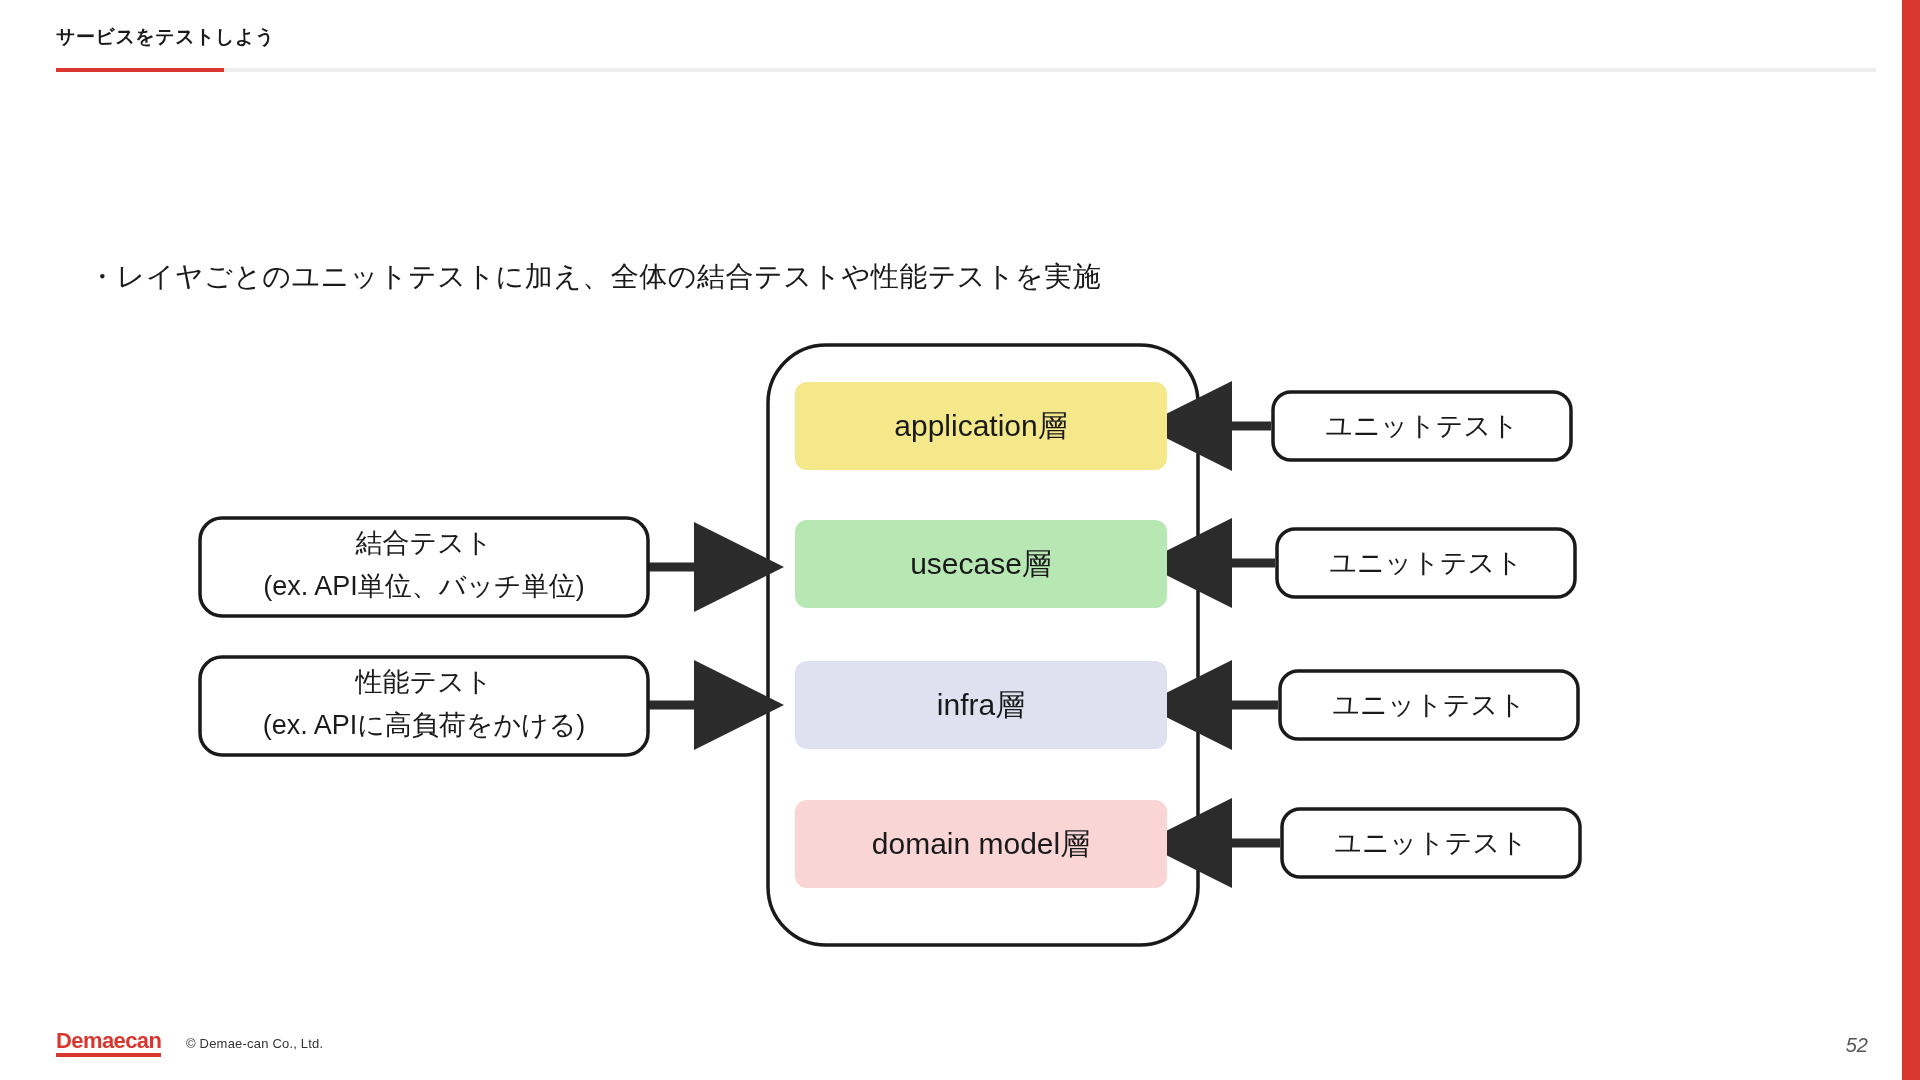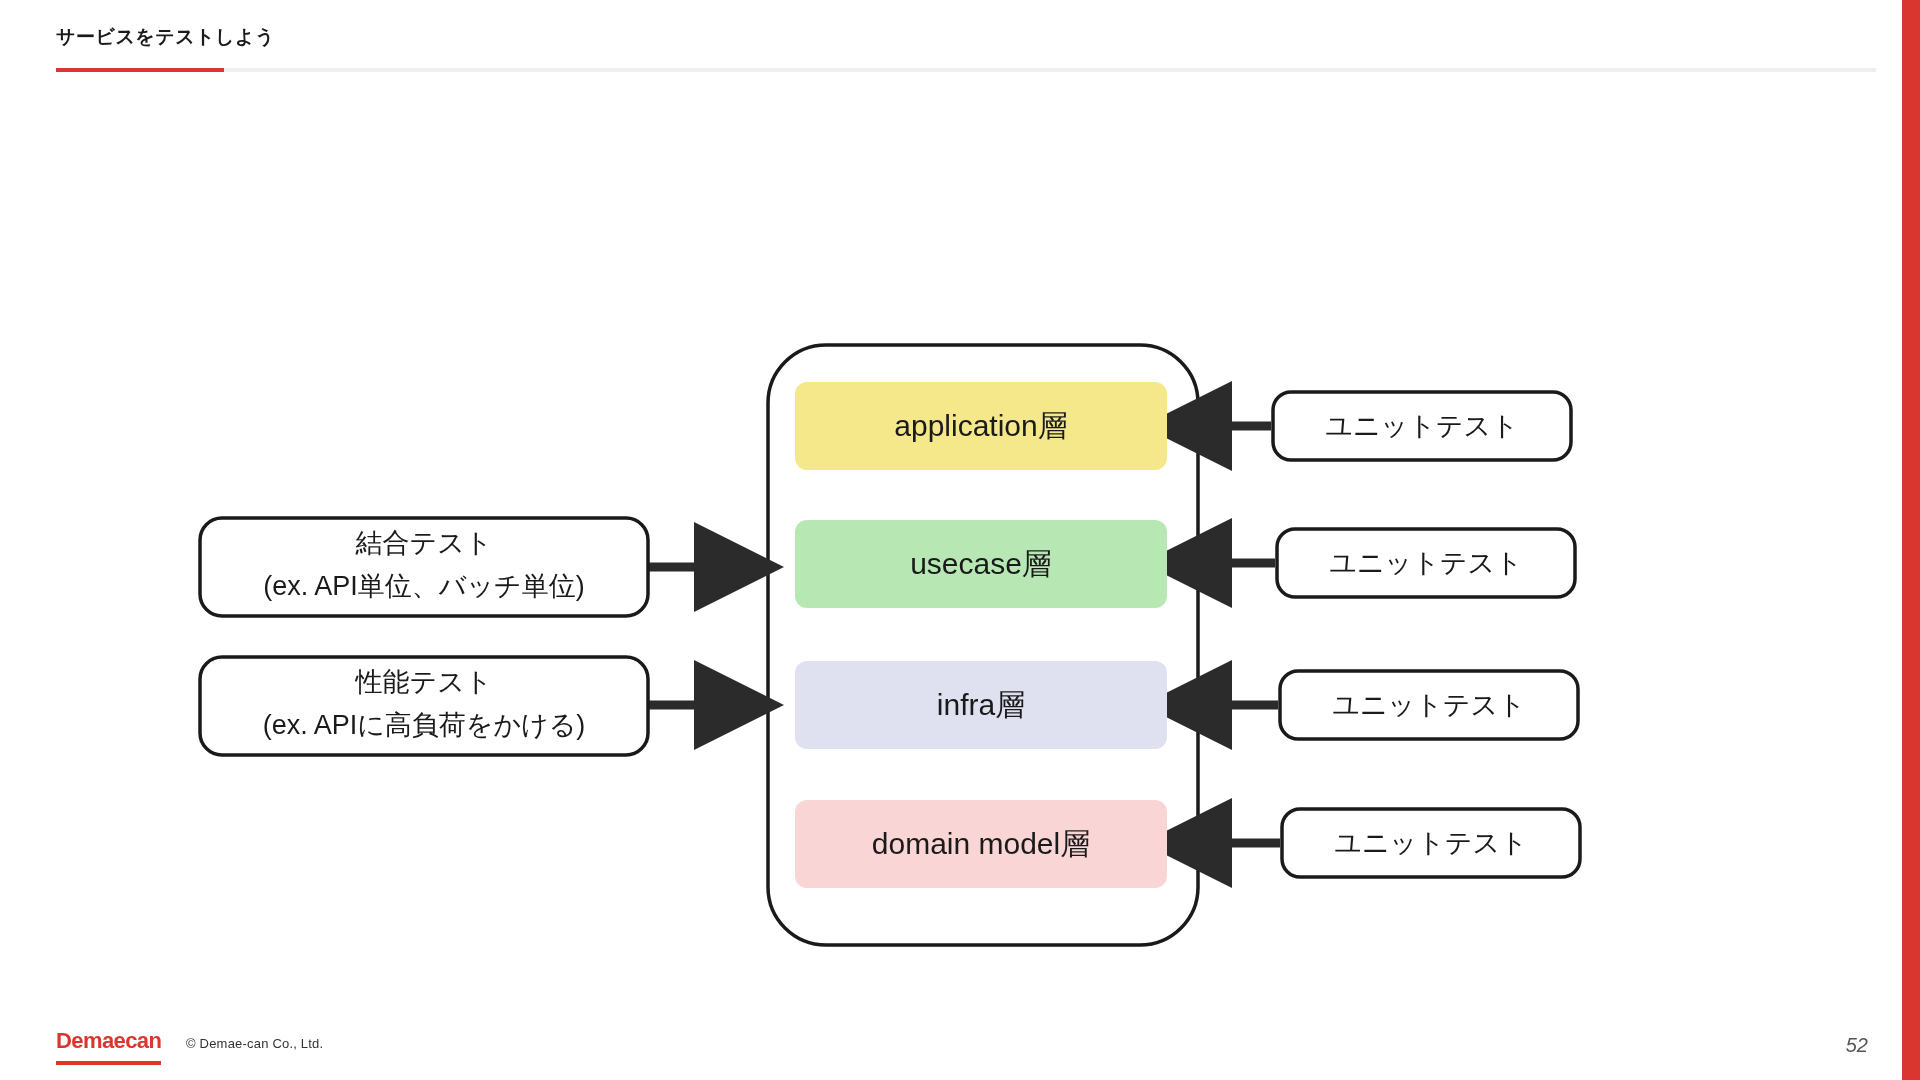--- a/index.html
+++ b/index.html
@@ -92,21 +92,21 @@
 
   
   .logo {
     position: absolute;
     left: 56px; top: 1030px;
     font-size: 22px;
     font-weight: bold;
     color: #d9362f;
     letter-spacing: -0.6px;
     border-bottom: 4px solid #d9362f;
-    padding-bottom: 9px;
+    padding-bottom: 1px;
     line-height: 1;
   }
   .copyright {
     position: absolute;
     left: 186px; top: 1036px;
     font-size: 13px;
     color: #333333;
     letter-spacing: 0.2px;
   }
   .page-no {
@@ -123,20 +123,21 @@
 <div class="slide">
 
   <div class="edge-stripe"></div>
   <div class="edge-stripe-inner"></div>
 
   <div class="kicker">サービスをテストしよう</div>
   <div class="kicker-rule"></div>
   <div class="kicker-rule-accent"></div>
 
 
+  <div class="bullet">・レイヤごとのユニットテストに加え、全体の結合テストや性能テストを実施</div>
 
   <div class="diagram">
     <svg width="1920" height="630" viewBox="0 0 1920 630" xmlns="http://www.w3.org/2000/svg">
       <defs>
         <marker id="arrowR" markerWidth="10" markerHeight="10" refX="8" refY="5" orient="auto" markerUnits="strokeWidth">
           <path d="M0,0 L10,5 L0,10 z" fill="#2b2b2b"></path>
         </marker>
         <marker id="arrowL" markerWidth="10" markerHeight="10" refX="8" refY="5" orient="auto" markerUnits="strokeWidth">
           <path d="M0,0 L10,5 L0,10 z" fill="#2b2b2b"></path>
         </marker>

